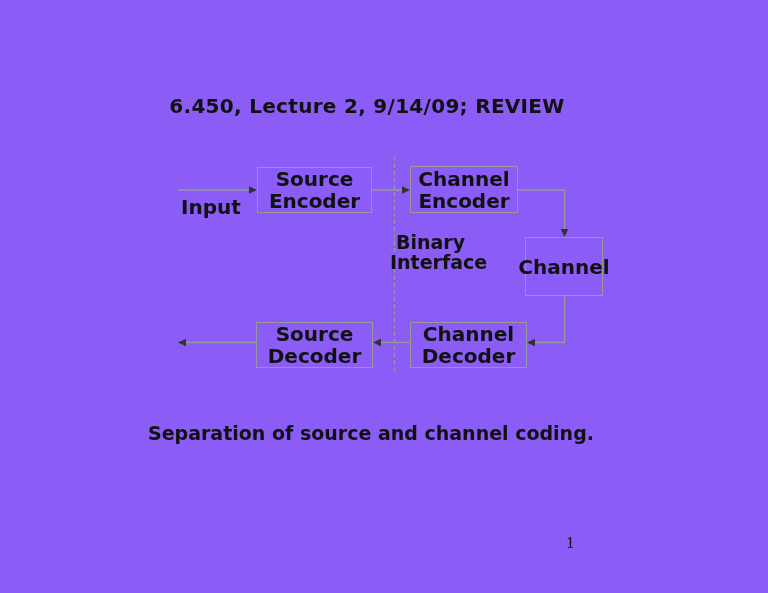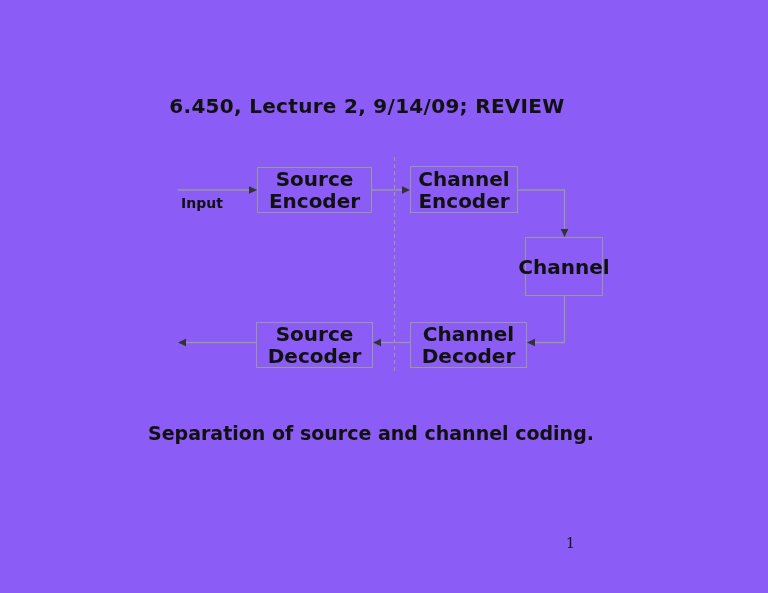--- a/index.html
+++ b/index.html
@@ -47,21 +47,21 @@
   .box-source-encoder  { left: 257px; top: 167px; width: 115px; height: 46px; }
   .box-channel-encoder { left: 410px; top: 166px; width: 108px; height: 47px; }
   .box-channel         { left: 525px; top: 237px; width: 78px;  height: 59px; }
   .box-channel-decoder { left: 410px; top: 322px; width: 117px; height: 46px; }
   .box-source-decoder  { left: 256px; top: 322px; width: 117px; height: 46px; }
 
   .flow-label {
     font-weight: bold;
     white-space: nowrap;
   }
-  .label-input  { left: 181px; top: 195px; font-size: 14px; }
+  .label-input  { left: 181px; top: 195px; font-size: 20px; }
   .label-output { left: 171px; top: 317px; font-size: 20px; }
 
   .label-binary-interface {
     left: 390px;
     top: 232px;
     font-size: 19px;
     font-weight: bold;
     line-height: 20px;
     white-space: nowrap;
   }
@@ -155,19 +155,21 @@
   </div>
 
   <div class="abs diagram-box box-source-decoder">
     <span>Source</span>
     <span>Decoder</span>
   </div>
 
   <div class="abs flow-label label-input">Input</div>
 
   <div class="abs label-binary-interface">
+    <span class="bi-line1">Binary</span>
+    <span class="bi-line2">Interface</span>
   </div>
 
   <div class="abs slide-caption">Separation of source and channel coding.</div>
 
   <div class="abs page-number">1</div>
 
 </div>
 
 </body></html>

